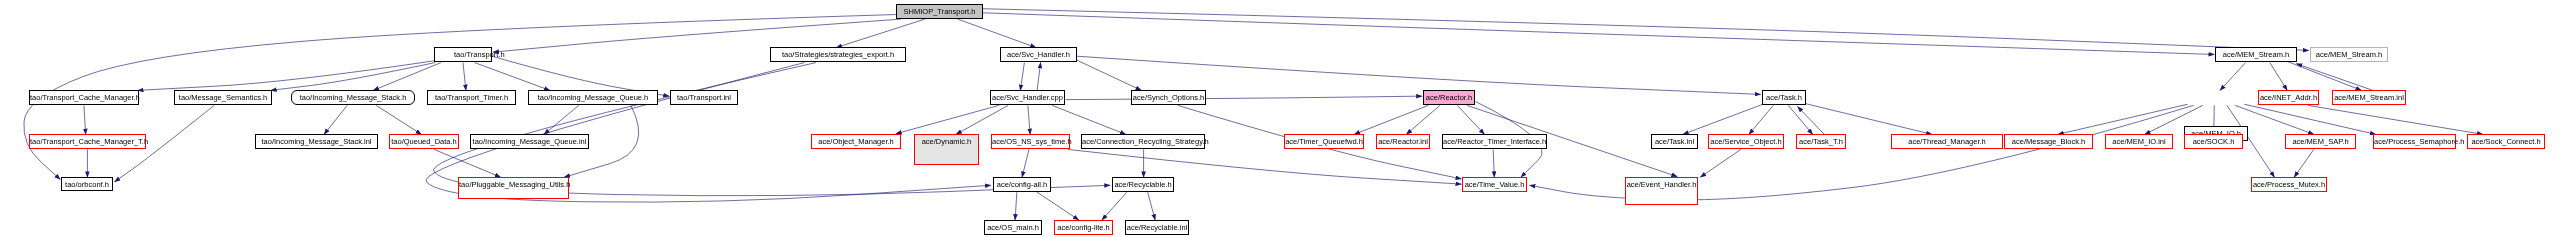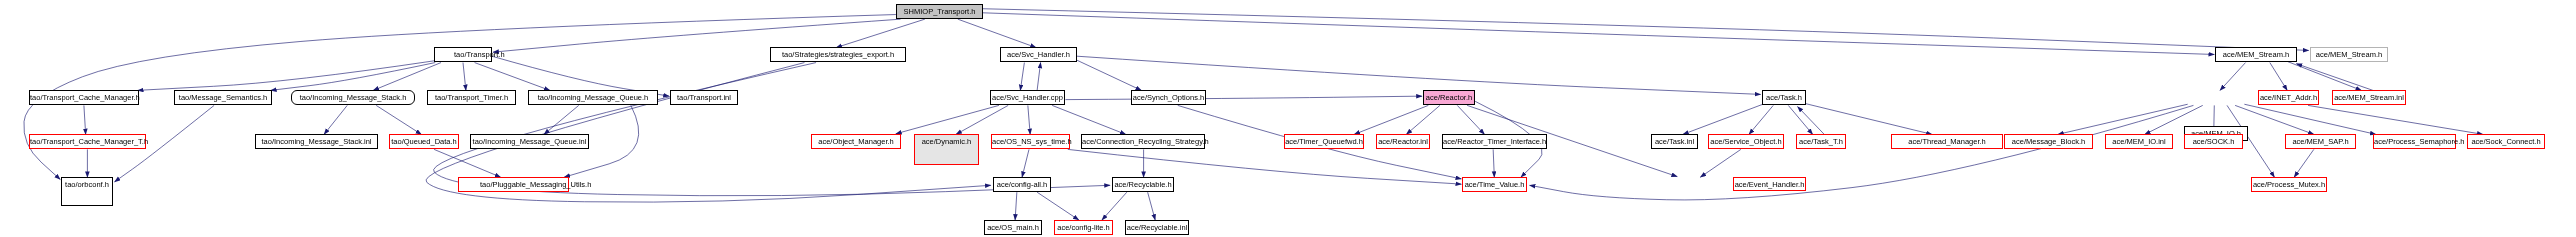--- a/index.html
+++ b/index.html
@@ -124,25 +124,25 @@
       <div class="node black" style="left: 1651px; top: 134px; width: 47px; height: 15px; line-height: 14px; background: rgb(255, 255, 255); border-color: rgb(0, 0, 0);">ace/Task.inl</div>
       <div class="node red" style="left: 1708px; top: 134px; width: 76px; height: 15px; line-height: 14px; background: rgb(255, 255, 255); border-color: rgb(255, 0, 0);">ace/Service_Object.h</div>
       <div class="node red" style="left: 1796px; top: 134px; width: 50px; height: 15px; line-height: 14px; background: rgb(255, 255, 255); border-color: rgb(255, 0, 0);">ace/Task_T.h</div>
       <div class="node red" style="left: 1891px; top: 134px; width: 112px; height: 15px; line-height: 14px; background: rgb(255, 255, 255); border-color: rgb(255, 0, 0); text-align: center;">ace/Thread_Manager.h</div>
       <div class="node red" style="left: 2004px; top: 134px; width: 89px; height: 15px; line-height: 14px; background: rgb(255, 255, 255); border-color: rgb(255, 0, 0);">ace/Message_Block.h</div>
       <div class="node red" style="left: 2105px; top: 134px; width: 68px; height: 15px; line-height: 14px; background: rgb(255, 255, 255); border-color: rgb(255, 0, 0); text-align: center;">ace/MEM_IO.inl</div>
       <div class="node red" style="left: 2184px; top: 134px; width: 59px; height: 15px; line-height: 14px; background: rgb(255, 255, 255); border-color: rgb(255, 0, 0);">ace/SOCK.h</div>
       <div class="node red" style="left: 2285px; top: 134px; width: 71px; height: 15px; line-height: 14px; background: rgb(255, 255, 255); border-color: rgb(255, 0, 0);">ace/MEM_SAP.h</div>
       <div class="node red" style="left: 2364px; top: 134px; width: 83px; height: 15px; line-height: 14px; background: rgb(255, 255, 255); border-color: rgb(255, 0, 0); margin-left: 9px;">ace/Process_Semaphore.h</div>
       <div class="node red" style="left: 2467px; top: 134px; width: 78px; height: 15px; line-height: 14px; background: rgb(255, 255, 255); border-color: rgb(255, 0, 0);">ace/Sock_Connect.h</div>
-      <div class="node black" style="left: 61px; top: 177px; width: 52px; height: 29px; line-height: 14px; background: rgb(255, 255, 255); border-color: rgb(0, 0, 0);">tao/orbconf.h</div>
-      <div class="node red" style="left: 458px; top: 177px; width: 111px; height: 15px; line-height: 14px; background: rgb(255, 255, 255); border-color: rgb(255, 0, 0); padding-left: 21px;">tao/Pluggable_Messaging_Utils.h</div>
+      <div class="node black" style="left: 61px; top: 177px; width: 52px; height: 14px; line-height: 14px; background: rgb(255, 255, 255); border-color: rgb(0, 0, 0);">tao/orbconf.h</div>
+      <div class="node red" style="left: 458px; top: 177px; width: 111px; height: 22px; line-height: 14px; background: rgb(255, 255, 255); border-color: rgb(255, 0, 0);">tao/Pluggable_Messaging_Utils.h</div>
       <div class="node black" style="left: 993px; top: 177px; width: 58px; height: 15px; line-height: 14px; background: rgb(255, 255, 255); border-color: rgb(0, 0, 0);">ace/config-all.h</div>
       <div class="node black" style="left: 1112px; top: 177px; width: 62px; height: 15px; line-height: 14px; background: rgb(255, 255, 255); border-color: rgb(0, 0, 0);">ace/Recyclable.h</div>
       <div class="node red" style="left: 1462px; top: 177px; width: 65px; height: 15px; line-height: 14px; background: rgb(255, 255, 255); border-color: rgb(255, 0, 0);">ace/Time_Value.h</div>
-      <div class="node red" style="left: 1733px; top: 177px; width: 73px; height: 14px; line-height: 14px; background: rgb(255, 255, 255); border-color: rgb(255, 0, 0);">ace/Event_Handler.h</div>
+      <div class="node red" style="left: 1625px; top: 177px; width: 73px; height: 28px; line-height: 14px; background: rgb(255, 255, 255); border-color: rgb(255, 0, 0);">ace/Event_Handler.h</div>
       <div class="node red" style="left: 2251px; top: 177px; width: 76px; height: 15px; line-height: 14px; background: rgb(255, 255, 255); border-color: rgb(255, 0, 0);">ace/Process_Mutex.h</div>
       <div class="node black" style="left: 984px; top: 220px; width: 58px; height: 15px; line-height: 14px; background: rgb(255, 255, 255); border-color: rgb(0, 0, 0);">ace/OS_main.h</div>
       <div class="node red" style="left: 1054px; top: 220px; width: 59px; height: 15px; line-height: 14px; background: rgb(255, 255, 255); border-color: rgb(255, 0, 0);">ace/config-lite.h</div>
       <div class="node black" style="left: 1125px; top: 220px; width: 64px; height: 15px; line-height: 14px; background: rgb(255, 255, 255); border-color: rgb(0, 0, 0);">ace/Recyclable.inl</div>
     </div>
 </div>
 
 
 </body></html>

